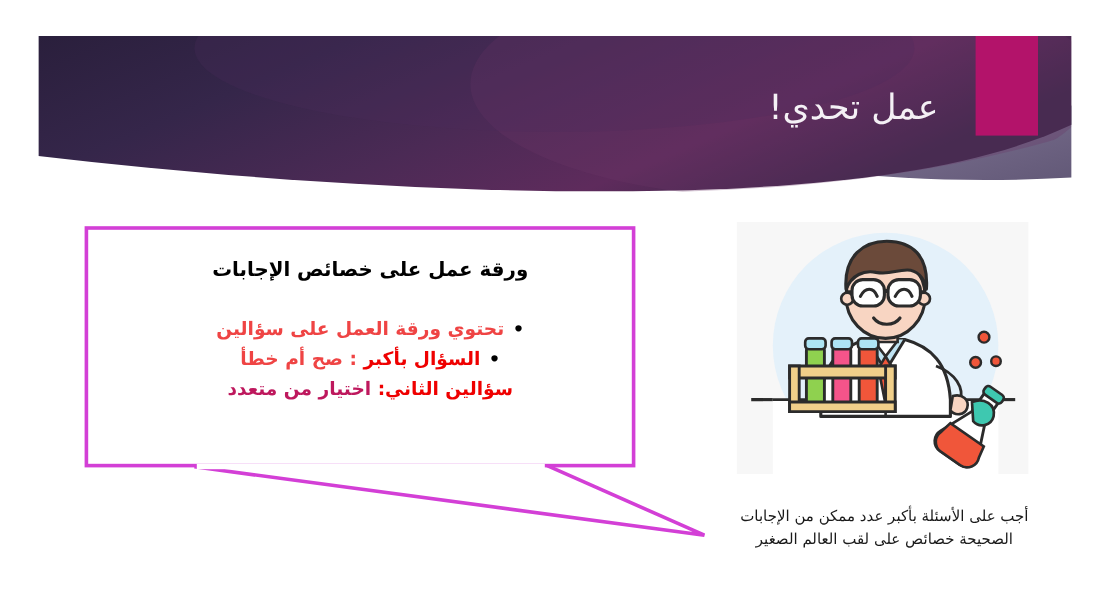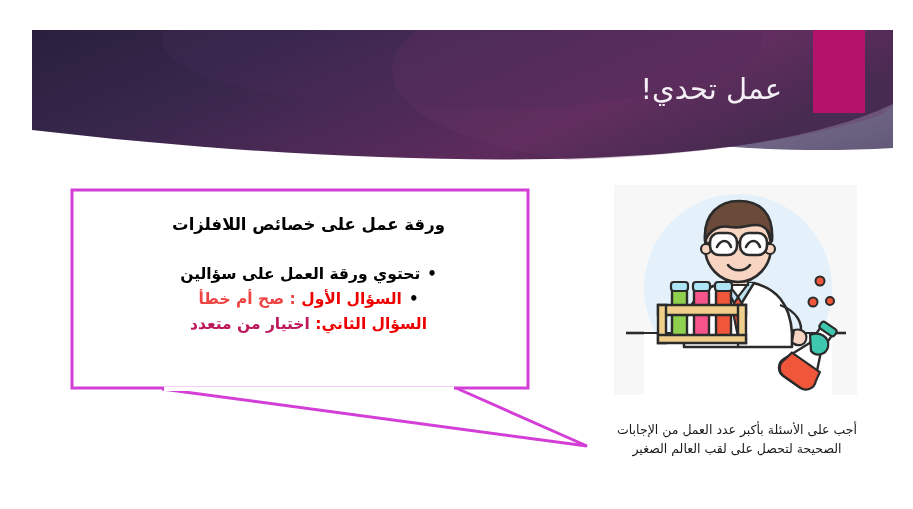--- a/index.html
+++ b/index.html
@@ -182,25 +182,25 @@
     <svg width="525" height="268" viewBox="0 0 525 268" xmlns="http://www.w3.org/2000/svg">
 
       <rect x="6" y="6" width="456" height="198" fill="#ffffff" stroke="#d33fd6" stroke-width="3"></rect>
 
       <path d="M96,205 L521,262 L390,204" fill="none" stroke="#d33fd6" stroke-width="3" stroke-linejoin="miter"></path>
 
       <rect x="98" y="202.5" width="290" height="4.5" fill="#ffffff"></rect>
     </svg>
 
     <div class="bubble-text">
-      <p class="ws-title">ورقة عمل على خصائص اللافلزات</p>
+      <p class="ws-title">ورقة عمل على خصائص الإجابات</p>
       <ul class="bullet-list">
-          <li class="has-bullet"><span style="color: #000000;">تحتوي ورقة العمل على سؤالين</span></li>
-          <li class="has-bullet"><span style="color: rgb(239, 0, 0);">السؤال الأول</span><span style="color: #ef4444;"> : صح أم خطأ</span></li>
-          <li><span style="color: rgb(239, 0, 0);">السؤال الثاني:</span><span style="color: #be185d;"> اختيار من متعدد</span></li>
+          <li class="has-bullet"><span style="color: #ef4444;">تحتوي ورقة العمل على سؤالين</span></li>
+          <li class="has-bullet"><span style="color: rgb(239, 0, 0);">السؤال بأكبر</span><span style="color: #ef4444;"> : صح أم خطأ</span></li>
+          <li><span style="color: rgb(239, 0, 0);">سؤالين الثاني:</span><span style="color: #be185d;"> اختيار من متعدد</span></li>
         </ul>
     </div>
   </div>
 
   <div class="picture-frame">
     <svg width="243" height="210" viewBox="0 0 243 210" xmlns="http://www.w3.org/2000/svg">
       <rect x="0" y="0" width="243" height="210" fill="#f7f7f7"></rect>
 
       <circle cx="124" cy="103" r="94" fill="#e4f1fa"></circle>
 
@@ -271,15 +271,15 @@
       </g>
 
       <path d="M196,150 C206,146 216,152 214,162 C212,170 202,172 197,166 Z" fill="#3ec8b0" stroke="#2b2b2b" stroke-width="2.2"></path>
 
       <circle cx="206" cy="96" r="4.5" fill="#f0563a" stroke="#2b2b2b" stroke-width="2"></circle>
       <circle cx="199" cy="117" r="4.5" fill="#f0563a" stroke="#2b2b2b" stroke-width="2"></circle>
       <circle cx="216" cy="116" r="4" fill="#f0563a" stroke="#2b2b2b" stroke-width="2"></circle>
     </svg>
   </div>
 
-  <div class="picture-caption">أجب على الأسئلة بأكبر عدد العمل من الإجابات الصحيحة لتحصل على لقب العالم الصغير</div>
+  <div class="picture-caption">أجب على الأسئلة بأكبر عدد ممكن من الإجابات الصحيحة خصائص على لقب العالم الصغير</div>
 
 </div>
 
 </body></html>

